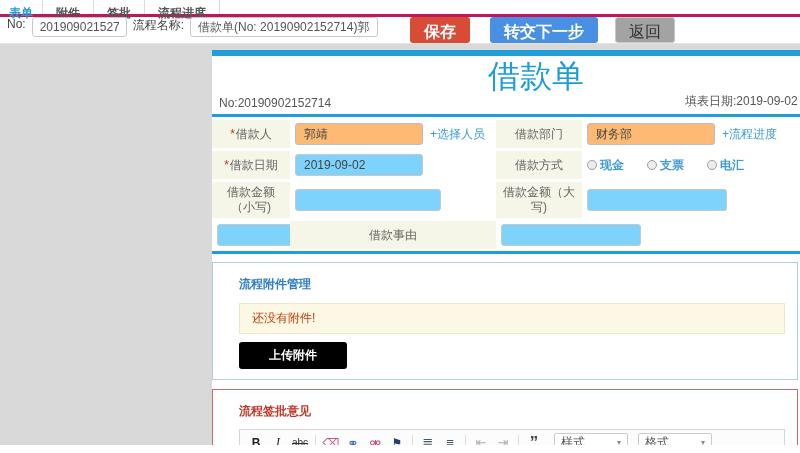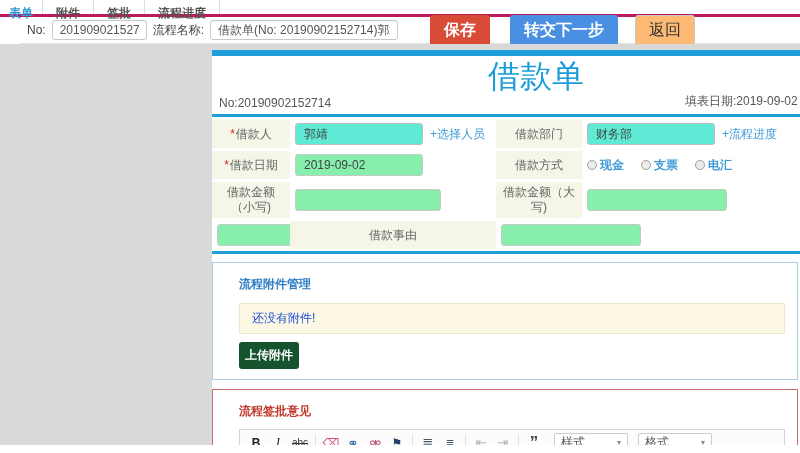--- a/index.html
+++ b/index.html
@@ -7,69 +7,69 @@
     font-family:"Liberation Sans","DejaVu Sans",sans-serif; font-size:12px; color:#333; }
 
   
   .tabbar { height:17px; display:flex; background:#fff; border-bottom:3px solid #be185d; }
   .tab { padding:5px 13px; font-size:12px; font-weight:bold; color:#555;
     border-right:1px solid #ddd; cursor:pointer; white-space:nowrap; }
   .tab.active { color:#2b98d8; padding:5px 9px; }
 
   
   .toolbar { height:27px; background:#fff; border-bottom:1px solid #e3e3e3;
-    display:flex; align-items:center; padding:0 7px; gap:6px;margin-left:20px; }
+    display:flex; padding:0 7px; gap:6px; }
   .tb-label { color:#444; white-space:nowrap; }
   .tb-input { height:20px; border:1px solid #c8c8c8; border-radius:3px; padding:0 7px;
     font-size:12px; color:#555; font-family:inherit; }
   .tb-input.no { width:95px; }
   .tb-input.name { width:188px; }
   .btn { font-size:16px; padding:4px 13px; border-radius:3px; border:1px solid transparent;
     cursor:pointer; font-family:inherit; white-space:nowrap; }
   .btn-save { background:#d74b37; color:#fff; font-weight:bold; margin-left:26px; }
   .btn-next { background:#4a90e2; color:#fff; font-weight:bold; margin-left:14px; }
-  .btn-back { background:#fdba74; color:#333; border-color:#c8c8c8; margin-left:11px; }
+  .btn-back { background:#a3a3a3; color:#333; border-color:#c8c8c8; margin-left:11px; }
 
   
   .content { position:relative; height:401px; background:#d9d9d9; overflow:hidden; }
   .panel { position:absolute; left:212px; top:6px; width:812px; height:600px; background:#fff; }
   .panel-topbar { height:6px; background:#1e9fd8; }
   .panel-title { width:648px; text-align:center; color:#1b9dd9; font-size:32px;
     line-height:28px; margin-top:6px; }
   .meta-row { position:relative; height:20px; margin-top:2px; color:#555; }
   .meta-no { position:absolute; left:7px; bottom:2px; }
   .meta-date { position:absolute; left:473px; bottom:2px; white-space:nowrap; }
   .blue-line { height:3px; background:#1e9fd8; margin-top:2px; }
 
   
   .form-grid { display:grid; grid-template-columns:78px 206px 86px 218px;
     row-gap:3px; margin-top:3px; width:588px; }
   .cell-label { background:#f5f5e8; display:flex; align-items:center; justify-content:center;
     text-align:center; color:#666; padding:3px 6px; line-height:15px; }
   .req { color:#d02b20; margin-right:1px; }
   .cell-field { display:flex; align-items:center; padding:3px 0 3px 5px; gap:7px; }
   .f { height:22px; border:1px solid #c8c8c8; border-radius:3px; padding:0 8px;
-    font-size:12px; color:#444; width:128px; font-family:inherit; background:#86efac; }
-  .f.ro { background:#5eead4; border-color:#bdbdbd; }
+    font-size:12px; color:#444; width:128px; font-family:inherit; background:#7dd3fc; }
+  .f.ro { background:#fdba74; border-color:#bdbdbd; }
   .f.w140 { width:140px; }
   .f.w146 { width:146px; }
   .flink { color:#3e9bd6; text-decoration:none; cursor:pointer; white-space:nowrap; }
-  .radio-group { display:flex; align-items:flex-start; gap:17px; }
+  .radio-group { display:flex; align-items:flex-start; gap:23px; }
   .radio { display:flex; align-items:center; gap:3px; color:#3e9bd6; font-weight:bold; cursor:pointer; }
   .radio-dot { width:10px; height:10px; border-radius:50%; border:1px solid #9f9f9f;
     background:#ececec; display:inline-block; }
 
   
   .section { width:586px; border:1px solid #aecfe2; margin-top:8px;
     padding:10px 12px 10px 26px; }
   .section-heading { font-size:12px; font-weight:bold; color:#2e7ec4; margin-top:3px; }
   .alert { background:#fdf8e4; border:1px solid #f0e8cd; padding:6px 12px;
-    color:#1d4ed8; margin-top:10px; }
-  .upload-btn { margin-top:8px; background:#14532d; color:#fff; border:none; border-radius:3px;
-    padding:5px 6px; font-size:12px; font-weight:bold; cursor:pointer; font-family:inherit; }
+    color:#c2410c; margin-top:10px; }
+  .upload-btn { margin-top:8px; background:#000000; color:#fff; border:none; border-radius:3px;
+    padding:5px 30px; font-size:12px; font-weight:bold; cursor:pointer; font-family:inherit; }
   .section.approval { border-color:#cc6b6b; margin-top:9px; height:200px; }
   .section.approval .section-heading { color:#c0392b; }
 
   
   .editor { border:1px solid #d5d5d5; margin-top:9px; }
   .editor-toolbar { display:flex; align-items:center; height:26px; background:#fcfcfc;
     border-bottom:1px solid #e2e2e2; padding:0 6px; gap:2px; }
   .ebtn { width:20px; height:20px; display:flex; align-items:center; justify-content:center;
     font-size:12px; color:#44566a; cursor:pointer; }
   .ebtn.bold { font-weight:bold; color:#222; }

